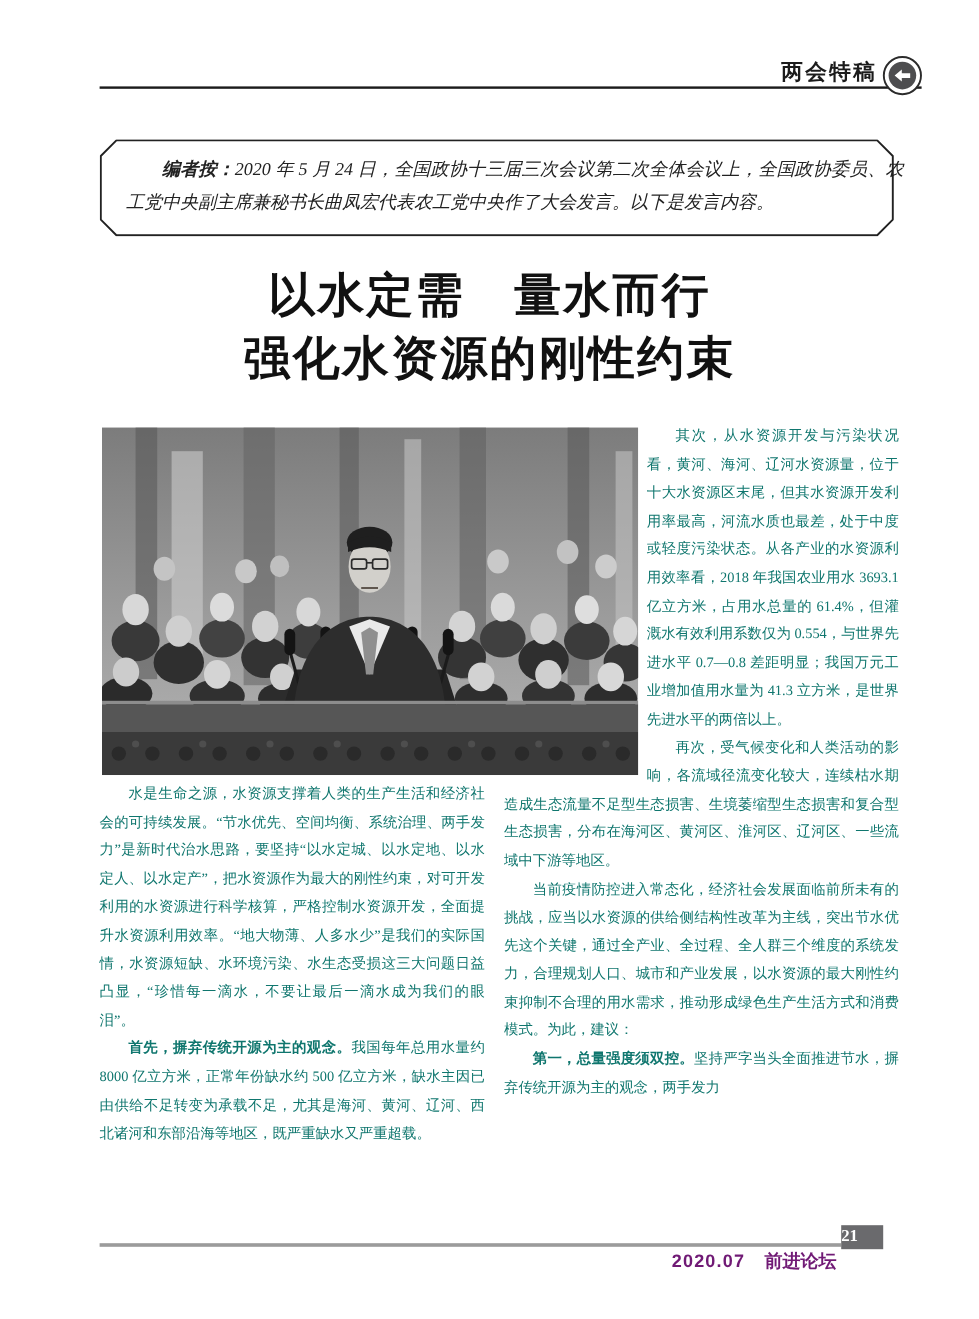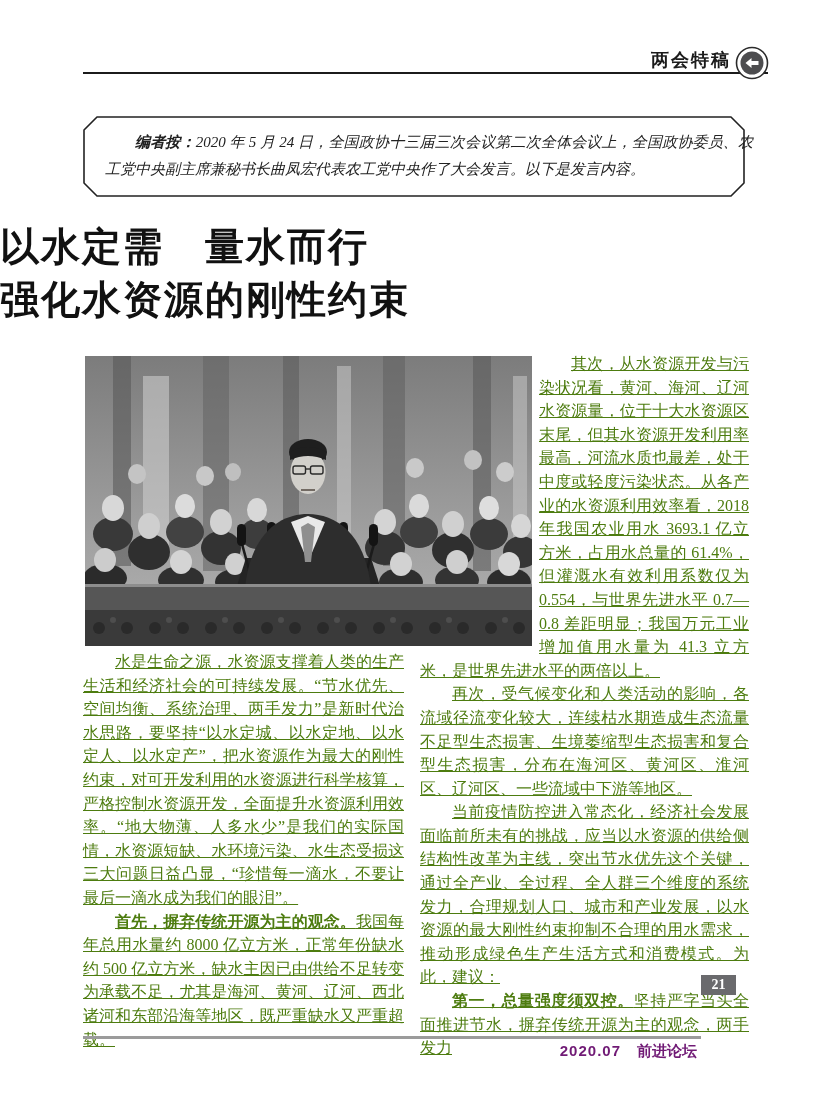--- a/index.html
+++ b/index.html
@@ -19,43 +19,43 @@
   .editor-box{position:absolute;left:83px;top:116px;width:662px;height:81px;padding-left:30px;}
   .editor-border{position:absolute;left:0;top:0;}
   .editor-text{
     position:absolute;left:0;top:0;width:100%;box-sizing:border-box;
     padding:13px 22px 0 22px;font-size:15px;line-height:27px;text-align:justify;
     font-style:italic;color:#222;text-indent:2em;margin:0;
   }
   .editor-text b{font-style:italic;font-weight:700;}
   
   .article-title{
-    position:absolute;left:0;top:220px;width:816px;margin:0;
+    position:absolute;left:0;top:220px;width:816px;margin:0;text-align:center;
     font-family:"Liberation Sans","DejaVu Sans",sans-serif;
     font-size:39px;line-height:53px;font-weight:700;color:#111;letter-spacing:2px;
   }
   
   .photo{position:absolute;left:85px;top:356px;width:447px;height:290px;overflow:hidden;}
   
-  .col{position:absolute;font-size:16px;line-height:23.6px;text-align:justify;color:#4d7c0f;text-decoration:underline;}
+  .col{position:absolute;font-size:12px;line-height:23.6px;text-align:justify;color:#0f766e;}
   .col p{margin:0;text-indent:2em;}
   .col b.lead{font-family:"Liberation Sans","DejaVu Sans",sans-serif;font-weight:700;}
   .col-left{left:83px;top:650px;width:321px;}
   .col-right{left:420px;top:352px;width:329px;}
   .photo-spacer{float:left;width:119px;height:298px;}
   
   .footer-rule{position:absolute;left:83px;top:1036px;width:618px;height:3px;background:#9b9b9b;}
   .footer-text{
     position:absolute;right:119px;top:1042px;font-size:15px;font-weight:700;
     font-family:"Liberation Sans","DejaVu Sans",sans-serif;color:#701a75;
   }
   .footer-text .issue{margin-right:16px;letter-spacing:1px;}
   .page-number{
-    position:absolute;left:701px;top:975px;width:35px;height:20px;background:#6a6a6d;
-    color:#ffffff;font-size:14px;font-weight:700;text-align:center;line-height:20px;
+    position:absolute;left:701px;top:1021px;width:35px;height:20px;background:#6a6a6d;
+    color:#ffffff;font-size:14px;font-weight:700;line-height:20px;
     font-family:"Liberation Serif","DejaVu Serif",serif;
   }
 </style>
 </head>
 <body>
 
 <div class="header-rule"></div>
 <span class="header-label">两会特稿</span>
 <svg class="header-icon" width="34" height="34" viewBox="0 0 34 34">
   <circle cx="17" cy="17" r="15.5" fill="#ffffff" stroke="#2b2b2b" stroke-width="1.6"></circle>

